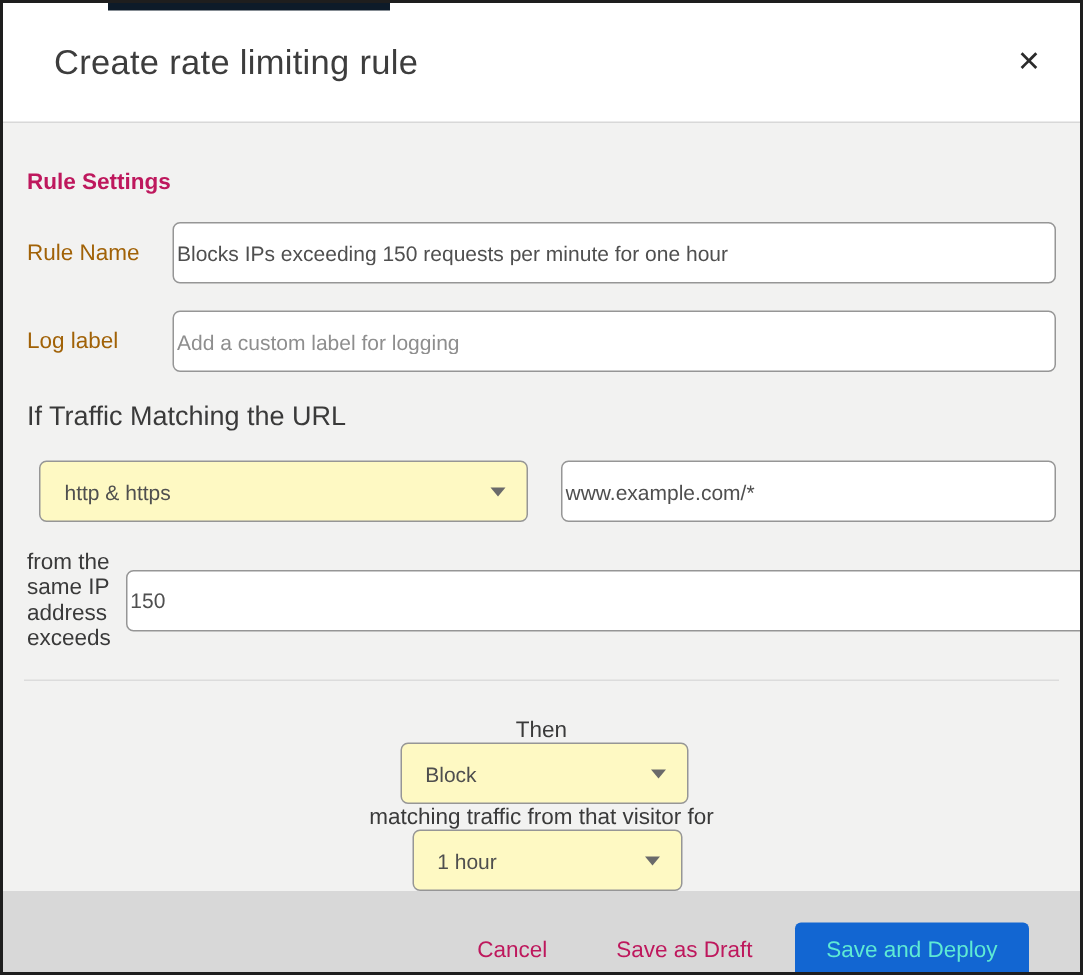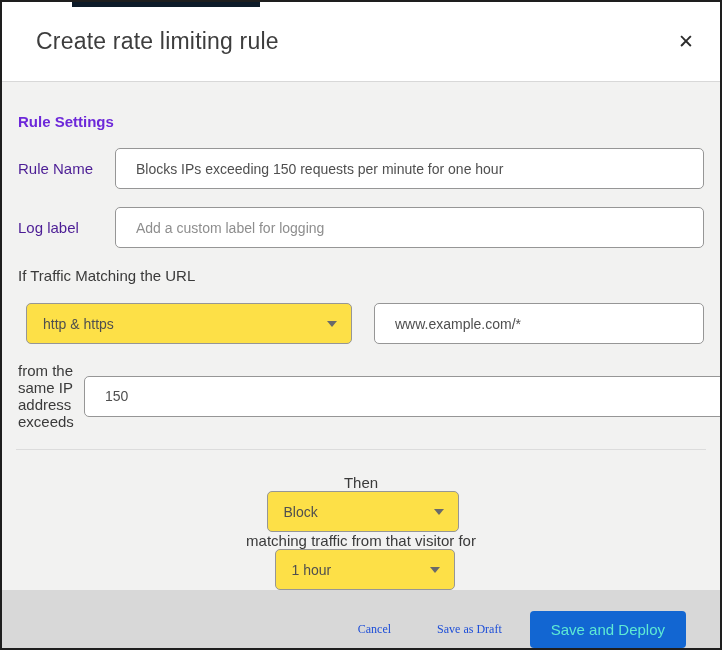--- a/index.html
+++ b/index.html
@@ -16,41 +16,41 @@
   .header {
     flex:none; height:80px; background:#ffffff; border-bottom:1px solid #d8d8d8;
     display:flex; align-items:center; justify-content:space-between;
     padding:0 22px 0 34px;
   }
   .title { font-size:23px; color:#3d3d3d; letter-spacing:.2px; }
   .close-btn { background:none; border:none; font-size:19px; color:#2b2b2b; cursor:pointer; line-height:1; padding:4px; font-family:inherit; }
 
   .body { flex:1; padding:31px 16px 0 16px; }
 
-  .heading { font-size:15px; font-weight:bold; color:#6d28d9; }
+  .heading { font-size:15px; font-weight:bold; color:#be185d; }
 
   .row { display:flex; align-items:center; }
   .field-row { margin-top:18px; }
-  .field-label { flex:none; width:97px; font-size:15px; color:#4c1d95; }
+  .field-label { flex:none; width:97px; font-size:15px; color:#a16207; }
 
   .tbox {
     height:41px; background:#fff; border:1px solid #969696; border-radius:5px;
     font-size:14px; color:#4f4f4f;
   }
-  input.tbox { width:100%; padding:0 20px; font-family:inherit; outline:none; }
+  input.tbox { width:100%; padding:0 2px; font-family:inherit; outline:none; }
   input.tbox::placeholder { color:#8e8e8e; opacity:1; }
 
   .select {
     display:flex; align-items:center; justify-content:space-between;
-    padding:0 14px 0 16px; cursor:pointer; background:#fde047;
+    padding:0 14px 0 16px; cursor:pointer; background:#fef9c3;
   }
   .select .val { font-size:14px; color:#4f4f4f; }
   .chev-down { width:0; height:0; border-left:5px solid transparent; border-right:5px solid transparent; border-top:6px solid #6a6a6a; }
 
-  .section-text { margin-top:19px; font-size:15px; color:#3a3a3a; }
+  .section-text { margin-top:19px; font-size:18px; color:#3a3a3a; }
 
   .scheme-row { margin-top:19px; margin-left:8px; }
   .select-scheme { flex:none; width:326px; margin-right:22px; }
   .url-input { flex:1; }
 
   .threshold-row { margin-top:18px; font-size:15px; color:#3a3a3a; }
   .input-threshold { width:140px; margin:0 10px; flex:none; }
 
   .adv-link { margin-top:21px; display:inline-flex; align-items:center; font-size:15px; color:#1264d1; cursor:pointer; background:none; border:none; font-family:inherit; }
   .caret-right { width:0; height:0; border-top:6px solid transparent; border-bottom:6px solid transparent; border-left:8px solid #1264d1; margin-left:7px; margin-top:1px; }
@@ -58,21 +58,21 @@
   .divider { border:none; border-top:1px solid #dcdcdc; margin:19px -2px 0 -2px; }
 
   .then-row { margin-top:24px; font-size:15px; color:#3a3a3a;flex-direction:column; }
   .select-action { width:192px; margin-left:14px; margin-right:11px; flex:none; }
   .select-duration { width:180px; margin-left:7px; flex:none; }
 
   .footer {
     flex:none; height:78px; background:#d8d8d8;
     display:flex; align-items:center; justify-content:flex-end; padding-right:34px;
   }
-  .btn-text { background:none; border:none; font-size:12px; color:#1d4ed8; cursor:pointer; font-family:Liberation Serif, serif; }
+  .btn-text { background:none; border:none; font-size:15px; color:#be185d; cursor:pointer; font-family:Liberation Sans, sans-serif; }
   .btn-cancel { margin-right:46px; }
   .btn-draft  { margin-right:28px; }
   .btn-primary {
     background:#1266d2; color:#5eead4; border:none; border-radius:4px;
     height:37px; padding:0 21px; font-size:15px; cursor:pointer; font-family:inherit;
   }
 </style>
 </head>
 <body>
 

